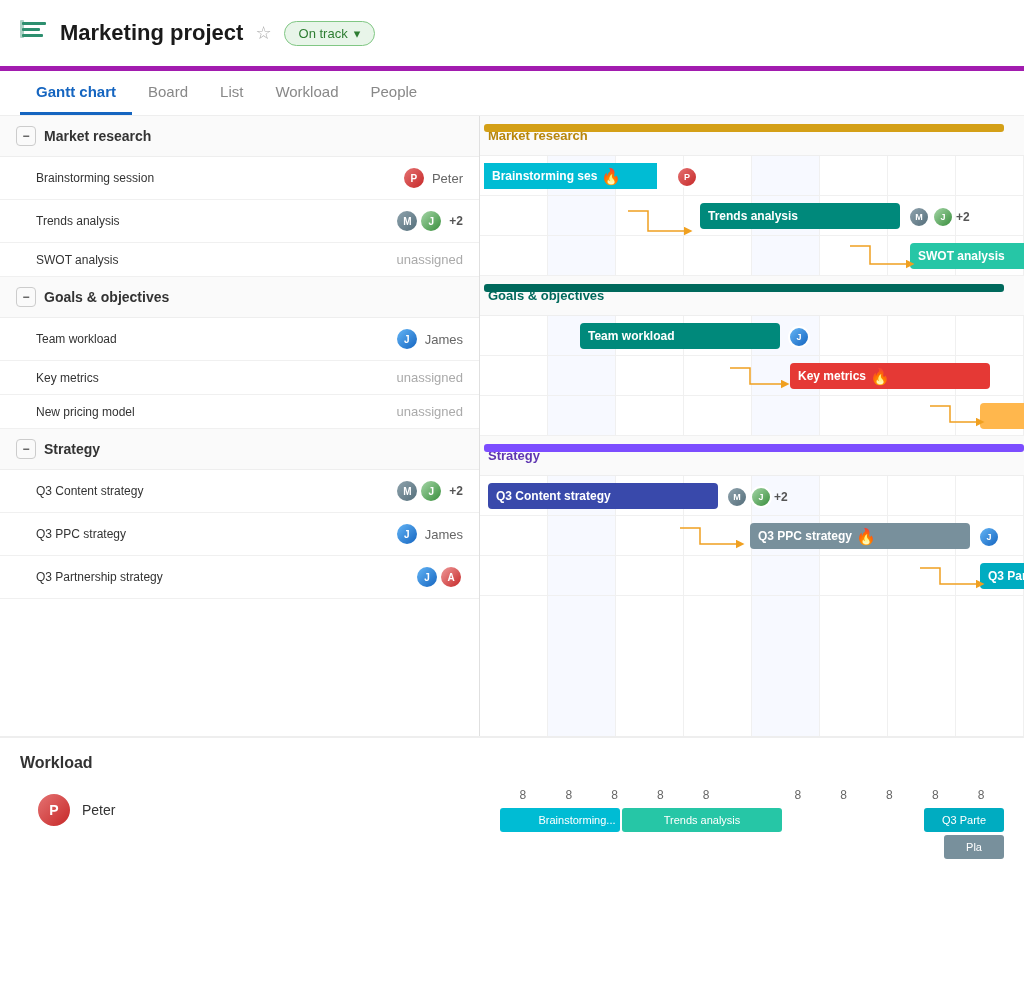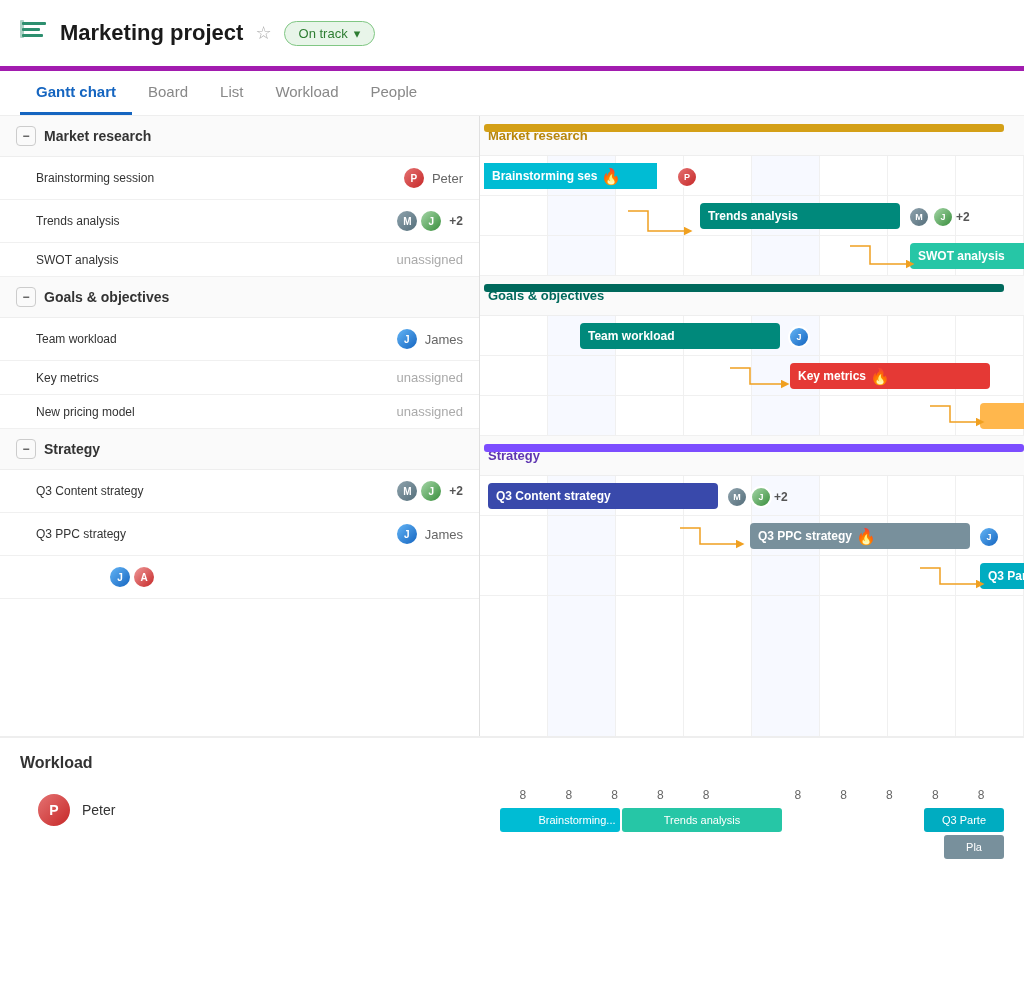--- a/index.html
+++ b/index.html
@@ -160,20 +160,21 @@
       </div>
     </div>
     <div class="task-row">
       <span class="task-name">Q3 PPC strategy</span>
       <div class="task-assignee">
         <div class="avatar-face" style="background: linear-gradient(135deg,#64b5f6,#1565c0);">J</div>
         <span>James</span>
       </div>
     </div>
     <div class="task-row">
+      <span class="task-name">Q3 Partnership strategy</span>
       <div class="task-assignee">
         <div class="avatar-face" style="background: linear-gradient(135deg,#64b5f6,#1565c0);">J</div>
         <div class="avatar-face" style="background: linear-gradient(135deg,#ef9a9a,#c62828); margin-left:-6px;">A</div>
       </div>
     </div>
   </div>
 
   <div class="right-panel">
     <div style="position:relative; width:100%; height:100%; overflow:hidden;">
 

